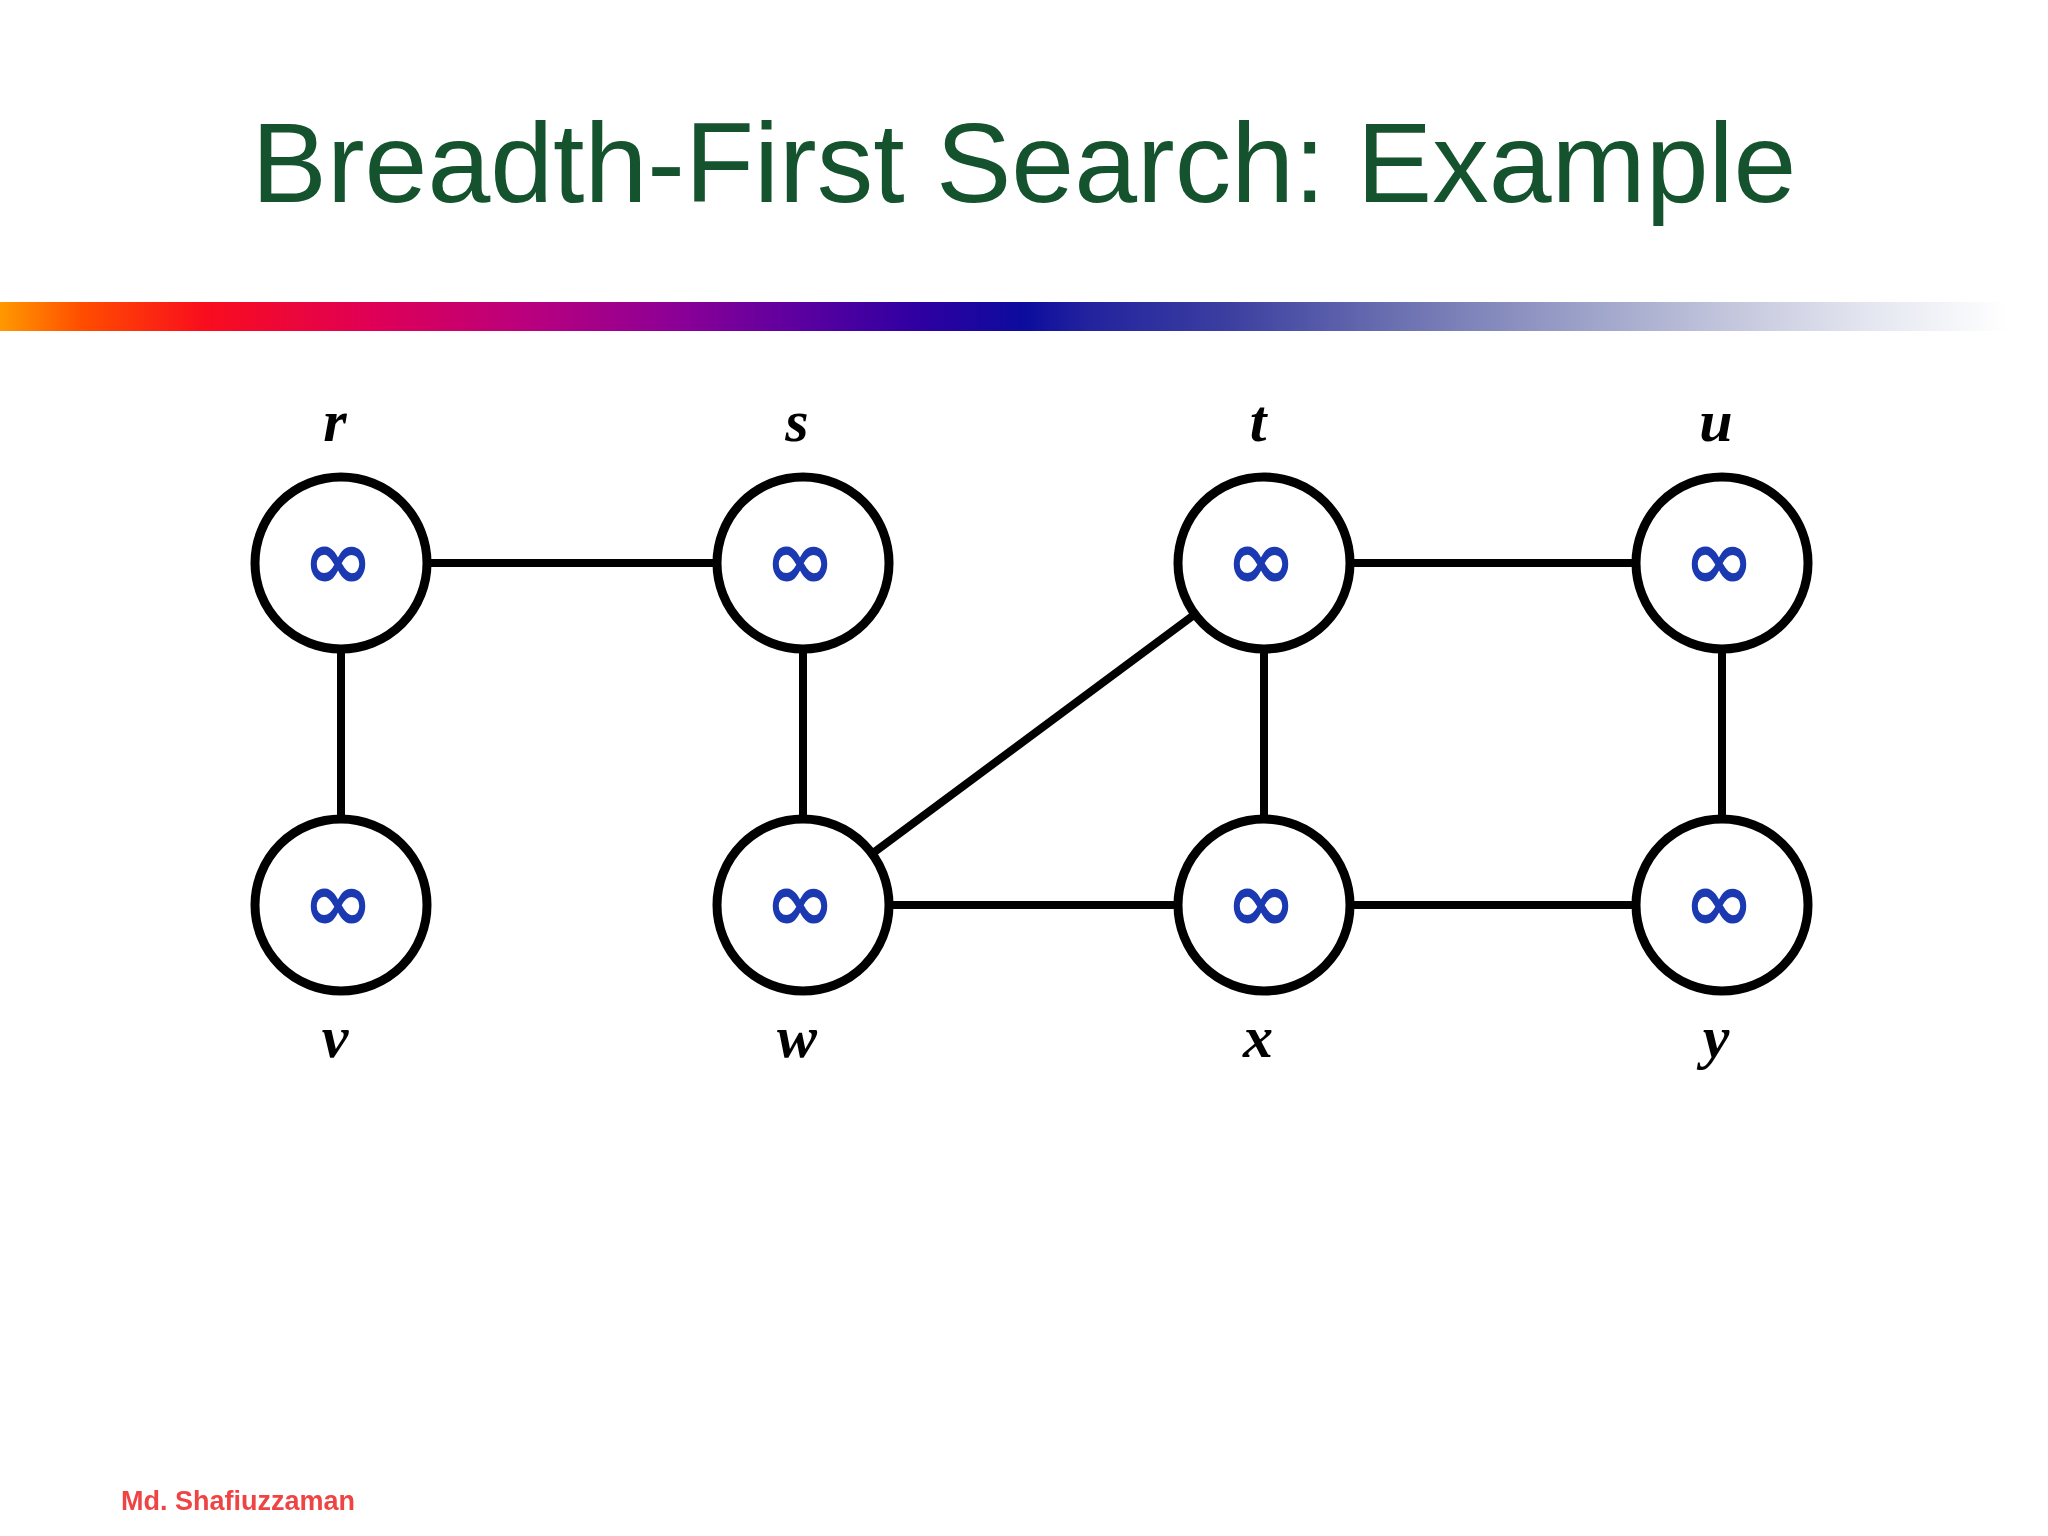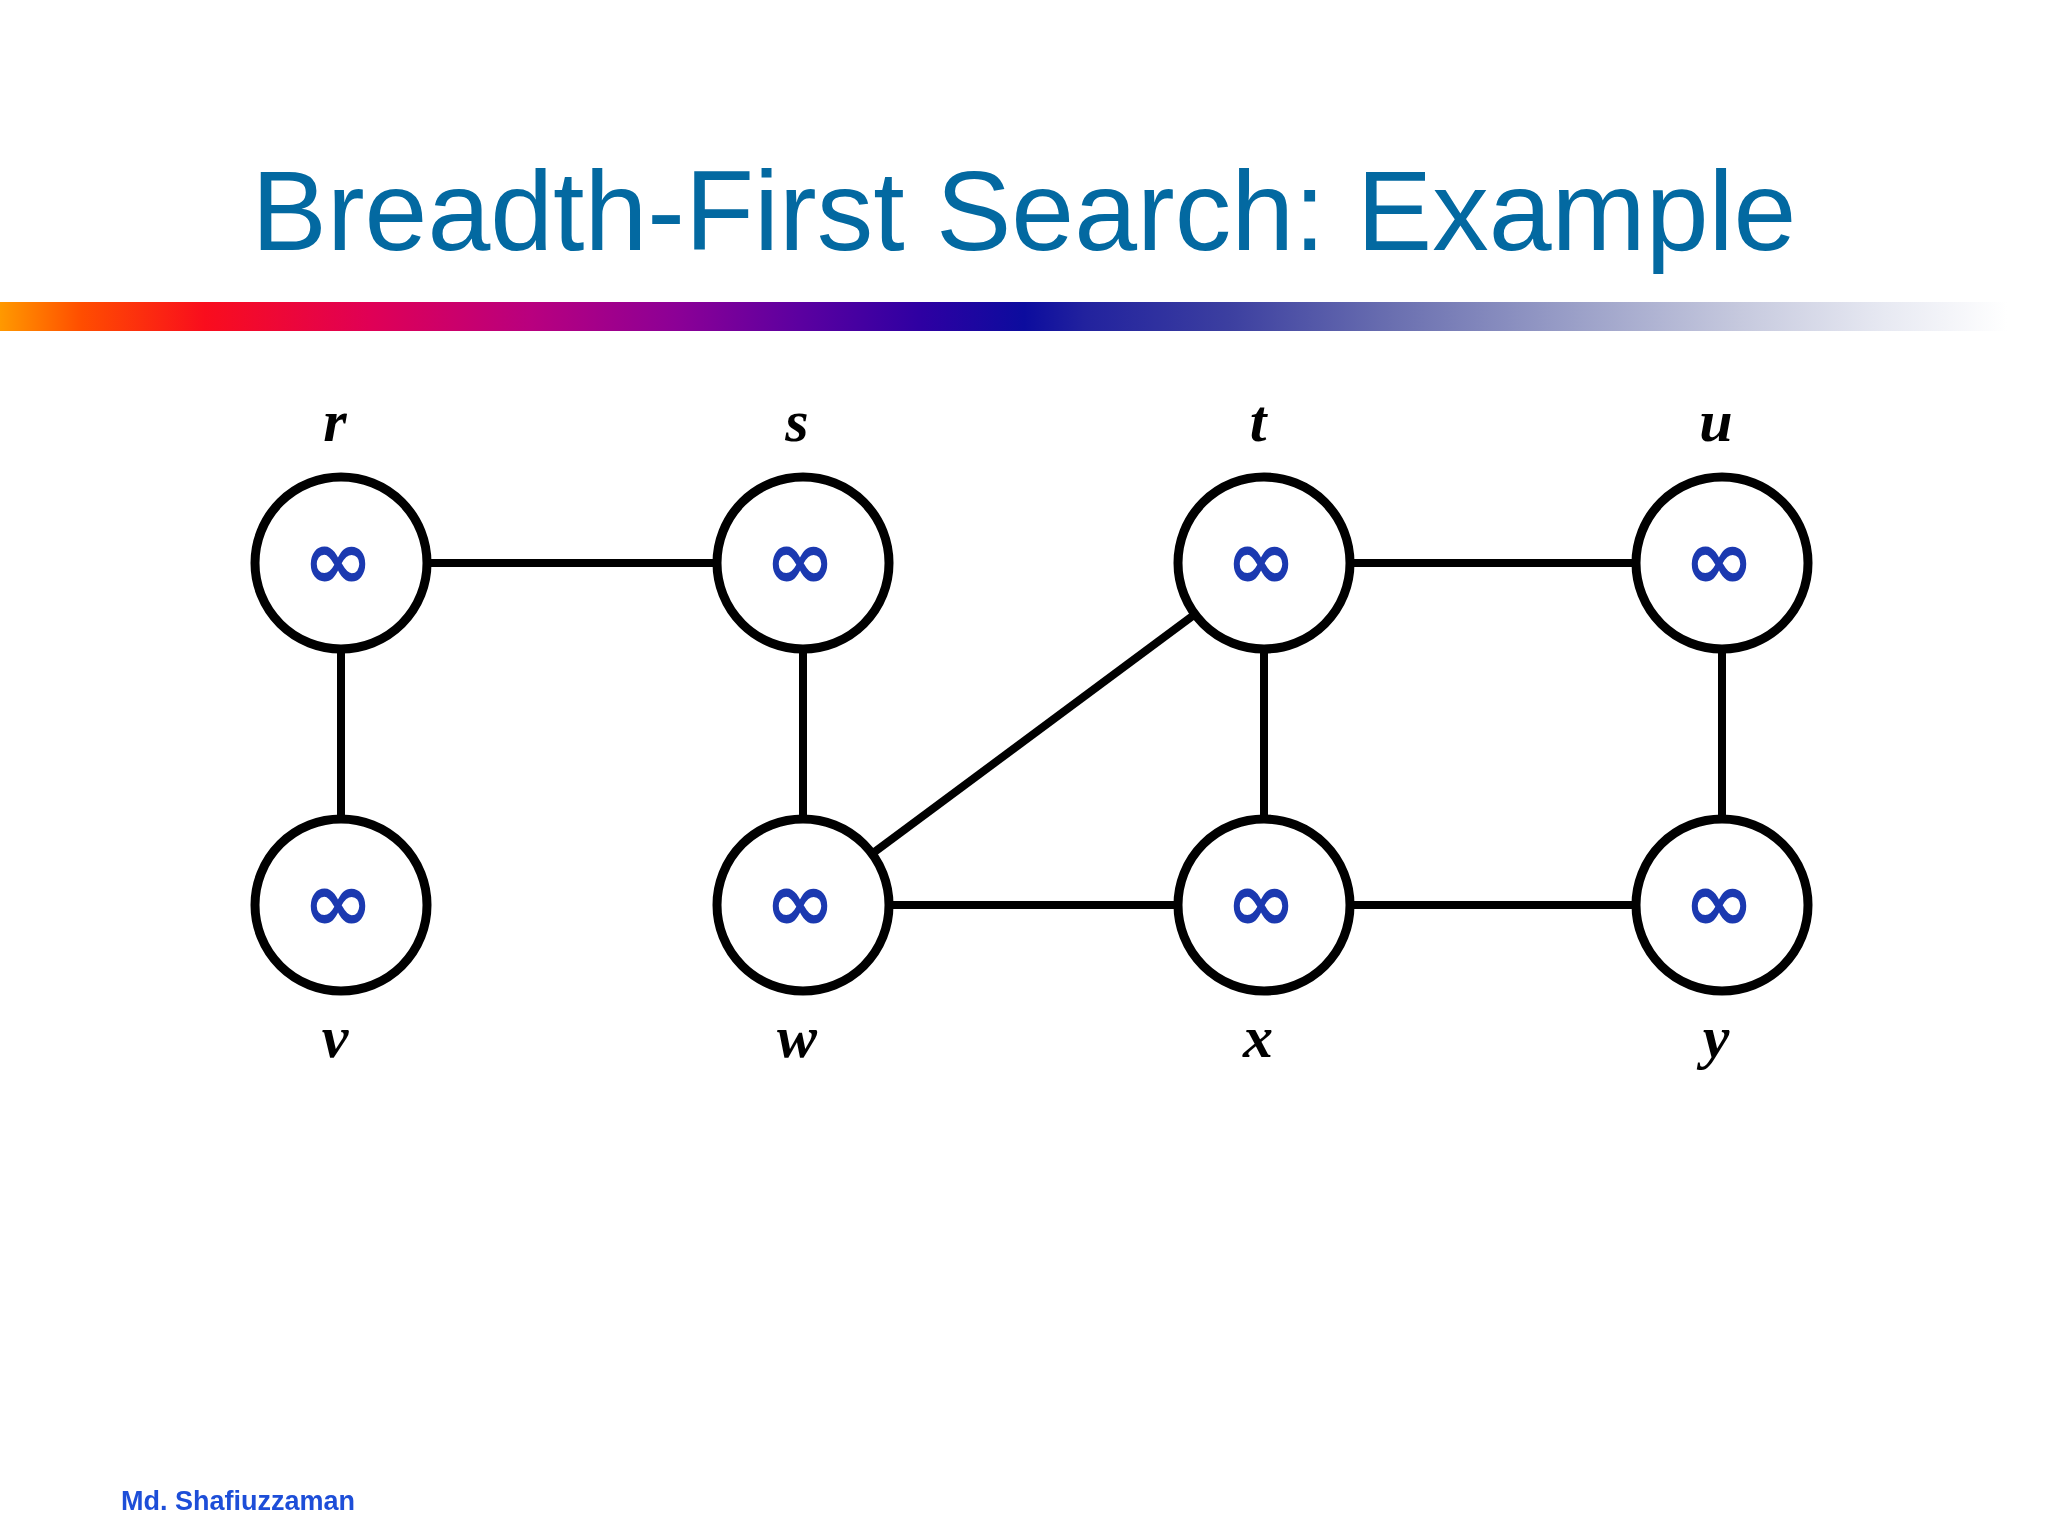--- a/index.html
+++ b/index.html
@@ -61,28 +61,28 @@
     font-size: 60px;
     fill: #000000;
     text-anchor: middle;
   }
   .slide-footer {
     position: absolute;
     left: 121px;
     top: 1486px;
     font-size: 27px;
     font-weight: 700;
-    color: #1d4ed8;
+    color: #ef4444;
     white-space: nowrap;
   }
 </style>
 </head>
 <body>
 
-<div class="slide-title" style="color: #0369a1; margin-top: 48px;">Breadth-First Search: Example</div>
+<div class="slide-title" style="color: #14532d;">Breadth-First Search: Example</div>
 
 <div class="divider-bar" style="background: linear-gradient(to right, rgb(255, 153, 0) 0%, rgb(255, 77, 0) 4%, rgb(249, 13, 29) 10%, rgb(224, 0, 85) 18%, rgb(184, 0, 127) 26%, rgb(140, 0, 150) 33%, rgb(92, 0, 160) 39%, rgb(46, 0, 162) 45%, rgb(12, 12, 158) 50%, rgb(34, 34, 158) 53%, rgb(60, 63, 160) 60%, rgb(106, 111, 176) 68%, rgb(155, 160, 200) 77%, rgb(198, 201, 222) 85%, rgb(231, 233, 242) 92%, rgb(255, 255, 255) 98%);"></div>
 
 <svg class="graph-svg" width="2048" height="1536" viewBox="0 0 2048 1536" xmlns="http://www.w3.org/2000/svg">
   <g id="edges-layer">
       <line x1="341" y1="563" x2="803" y2="563" class="graph-edge"></line>
       <line x1="341" y1="563" x2="341" y2="905" class="graph-edge"></line>
       <line x1="803" y1="563" x2="803" y2="905" class="graph-edge"></line>
       <line x1="803" y1="905" x2="1264" y2="563" class="graph-edge"></line>
       <line x1="803" y1="905" x2="1264" y2="905" class="graph-edge"></line>

